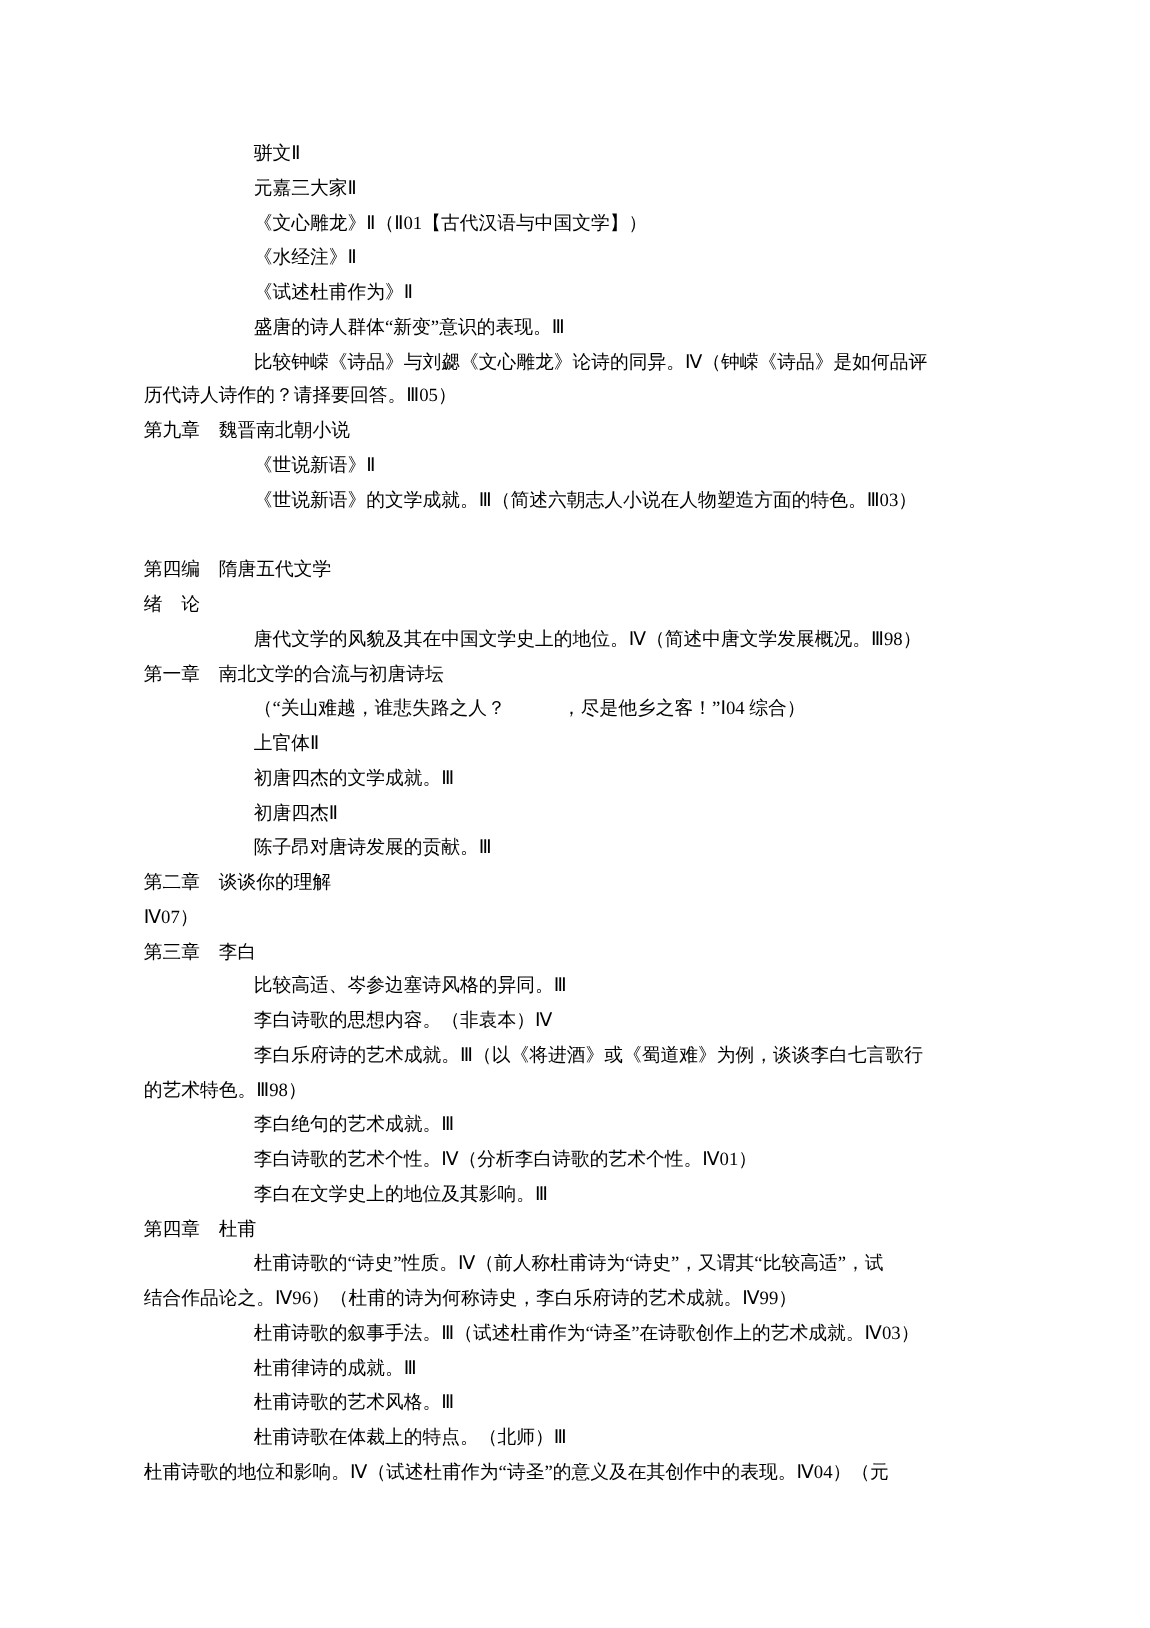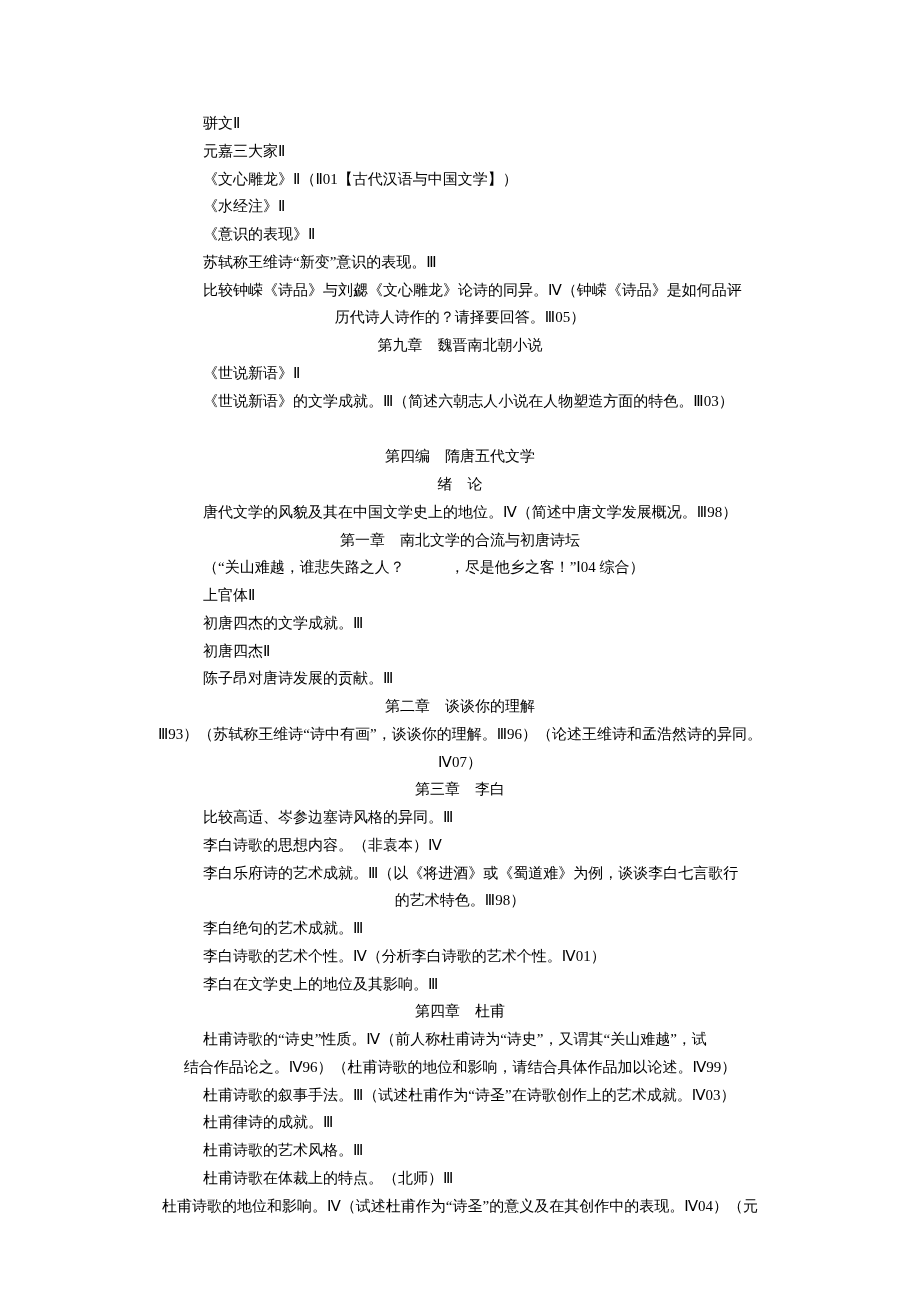--- a/index.html
+++ b/index.html
@@ -10,61 +10,60 @@
     background: #fff;
     margin: 0;
     padding: 110px 115px 110px 115px;
     width: 920px;
     box-sizing: border-box;
   }
   .line {
     margin: 0;
     white-space: pre-wrap;
   }
-  .i1 { padding-left: 0; text-align: center; }
+  .i1 { padding-left: 0; }
   .i2 { padding-left: 88px; }
   .spacer { height: 28px; }
 </style>
 </head>
 <body>
 
 <div id="doc">
     <p class="line i2">骈文Ⅱ</p>
     <p class="line i2">元嘉三大家Ⅱ</p>
     <p class="line i2">《文心雕龙》Ⅱ（Ⅱ01【古代汉语与中国文学】）</p>
     <p class="line i2">《水经注》Ⅱ</p>
-    <p class="line i2">《意识的表现》Ⅱ</p>
-    <p class="line i2">苏轼称王维诗“新变”意识的表现。Ⅲ</p>
+    <p class="line i2">《试述杜甫作为》Ⅱ</p>
+    <p class="line i2">盛唐的诗人群体“新变”意识的表现。Ⅲ</p>
     <p class="line i2">比较钟嵘《诗品》与刘勰《文心雕龙》论诗的同异。Ⅳ（钟嵘《诗品》是如何品评</p>
     <p class="line i1">历代诗人诗作的？请择要回答。Ⅲ05）</p>
     <p class="line i1">第九章    魏晋南北朝小说</p>
     <p class="line i2">《世说新语》Ⅱ</p>
     <p class="line i2">《世说新语》的文学成就。Ⅲ（简述六朝志人小说在人物塑造方面的特色。Ⅲ03）</p>
     <div class="spacer"></div>
     <p class="line i1">第四编    隋唐五代文学</p>
     <p class="line i1">绪    论</p>
     <p class="line i2">唐代文学的风貌及其在中国文学史上的地位。Ⅳ（简述中唐文学发展概况。Ⅲ98）</p>
     <p class="line i1">第一章    南北文学的合流与初唐诗坛</p>
     <p class="line i2">（“关山难越，谁悲失路之人？            ，尽是他乡之客！”Ⅰ04 综合）</p>
     <p class="line i2">上官体Ⅱ</p>
     <p class="line i2">初唐四杰的文学成就。Ⅲ</p>
     <p class="line i2">初唐四杰Ⅱ</p>
     <p class="line i2">陈子昂对唐诗发展的贡献。Ⅲ</p>
     <p class="line i1">第二章    谈谈你的理解</p>
-    <p class="line i1">Ⅲ93）（苏轼称王维诗“诗中有画”，谈谈你的理解。Ⅲ96）（论述王维诗和孟浩然诗的异同。</p>
     <p class="line i1">Ⅳ07）</p>
     <p class="line i1">第三章    李白</p>
     <p class="line i2">比较高适、岑参边塞诗风格的异同。Ⅲ</p>
     <p class="line i2">李白诗歌的思想内容。（非袁本）Ⅳ</p>
     <p class="line i2">李白乐府诗的艺术成就。Ⅲ（以《将进酒》或《蜀道难》为例，谈谈李白七言歌行</p>
     <p class="line i1">的艺术特色。Ⅲ98）</p>
     <p class="line i2">李白绝句的艺术成就。Ⅲ</p>
     <p class="line i2">李白诗歌的艺术个性。Ⅳ（分析李白诗歌的艺术个性。Ⅳ01）</p>
     <p class="line i2">李白在文学史上的地位及其影响。Ⅲ</p>
     <p class="line i1">第四章    杜甫</p>
-    <p class="line i2">杜甫诗歌的“诗史”性质。Ⅳ（前人称杜甫诗为“诗史”，又谓其“关山难越”，试</p>
-    <p class="line i1">结合作品论之。Ⅳ96）（杜甫诗歌的地位和影响，请结合具体作品加以论述。Ⅳ99）</p>
+    <p class="line i2">杜甫诗歌的“诗史”性质。Ⅳ（前人称杜甫诗为“诗史”，又谓其“比较高适”，试</p>
+    <p class="line i1">结合作品论之。Ⅳ96）（杜甫的诗为何称诗史，李白乐府诗的艺术成就。Ⅳ99）</p>
     <p class="line i2">杜甫诗歌的叙事手法。Ⅲ（试述杜甫作为“诗圣”在诗歌创作上的艺术成就。Ⅳ03）</p>
     <p class="line i2">杜甫律诗的成就。Ⅲ</p>
     <p class="line i2">杜甫诗歌的艺术风格。Ⅲ</p>
     <p class="line i2">杜甫诗歌在体裁上的特点。（北师）Ⅲ</p>
     <p class="line i1">杜甫诗歌的地位和影响。Ⅳ（试述杜甫作为“诗圣”的意义及在其创作中的表现。Ⅳ04）（元</p>
   </div>
 
 </body></html>

